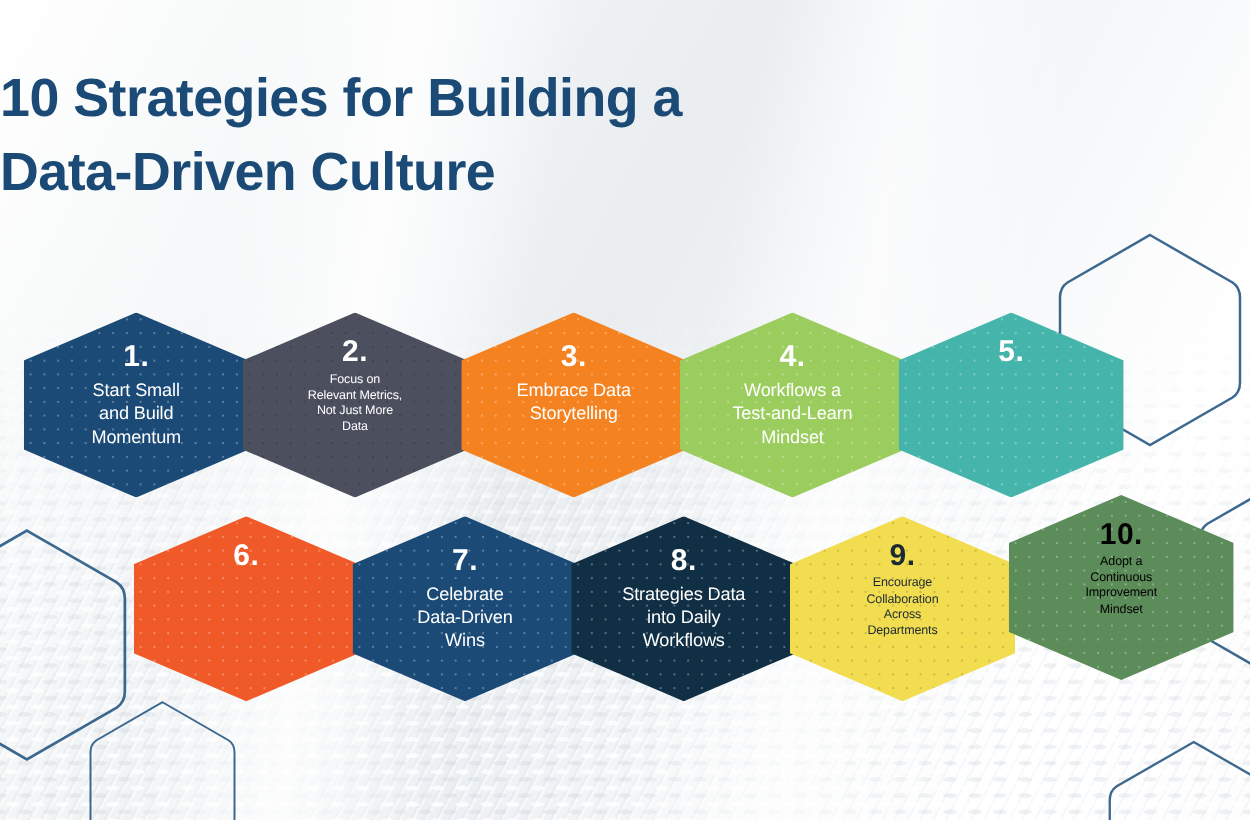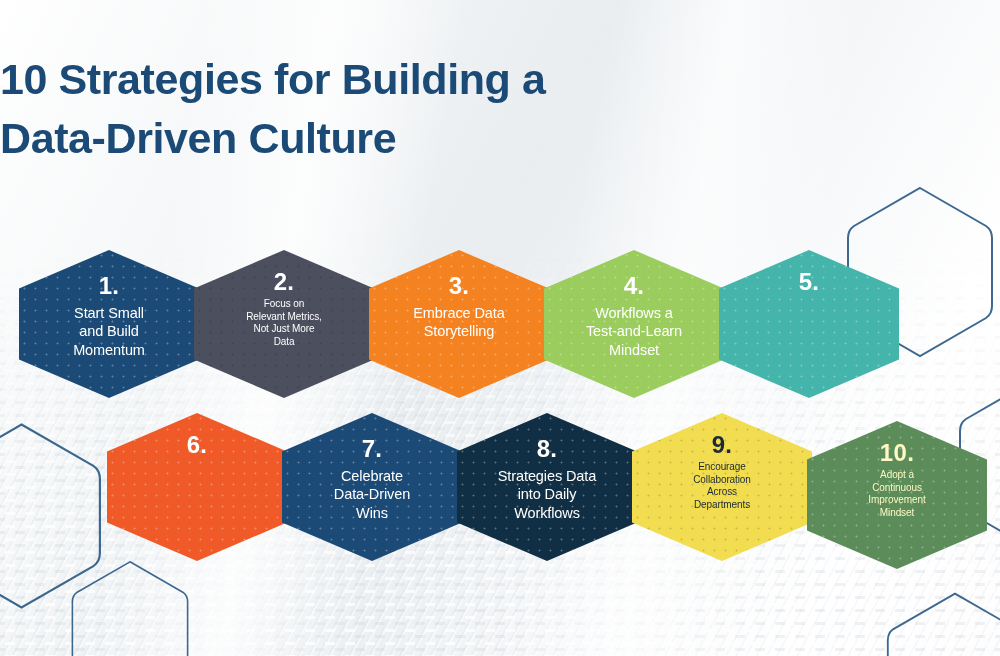--- a/index.html
+++ b/index.html
@@ -208,21 +208,21 @@
   </div>
 
   <div class="hex row2 dark-dots tiny" style="left: 632px; top: 413px; background: rgb(242, 220, 80); color: rgb(27, 42, 51);">
     <span class="num">9.</span>
     <span class="label">Encourage
 Collaboration
 Across
 Departments</span>
   </div>
 
-  <div class="hex row2 tiny" style="left: 807px; top: 421px; background: rgb(91, 140, 90); color: #fef9c3;">
+  <div class="hex row2 tiny" style="left: 807px; top: 396px; background: rgb(91, 140, 90); color: #000000;">
     <span class="num">10.</span>
     <span class="label">Adopt a
 Continuous
 Improvement
 Mindset</span>
   </div>
 
 </div>
 
 </body></html>

